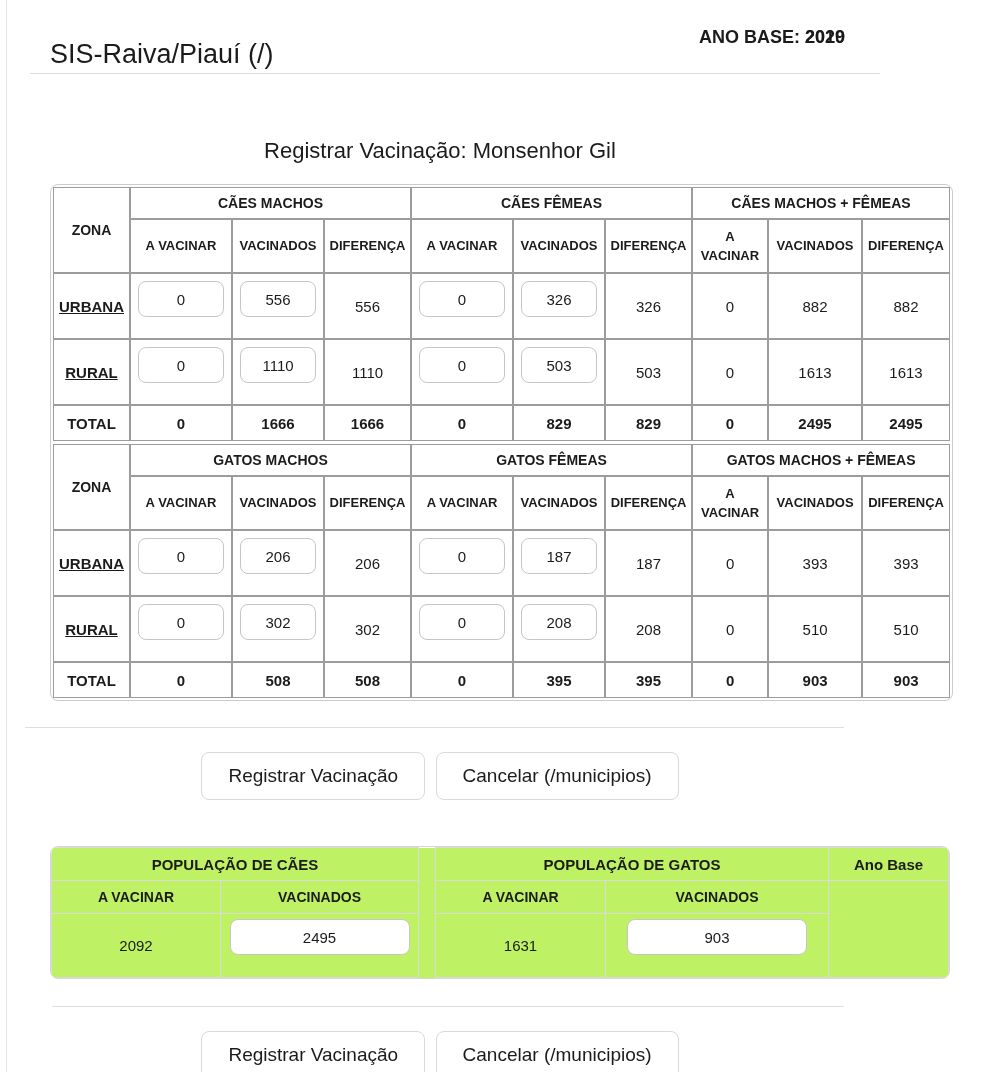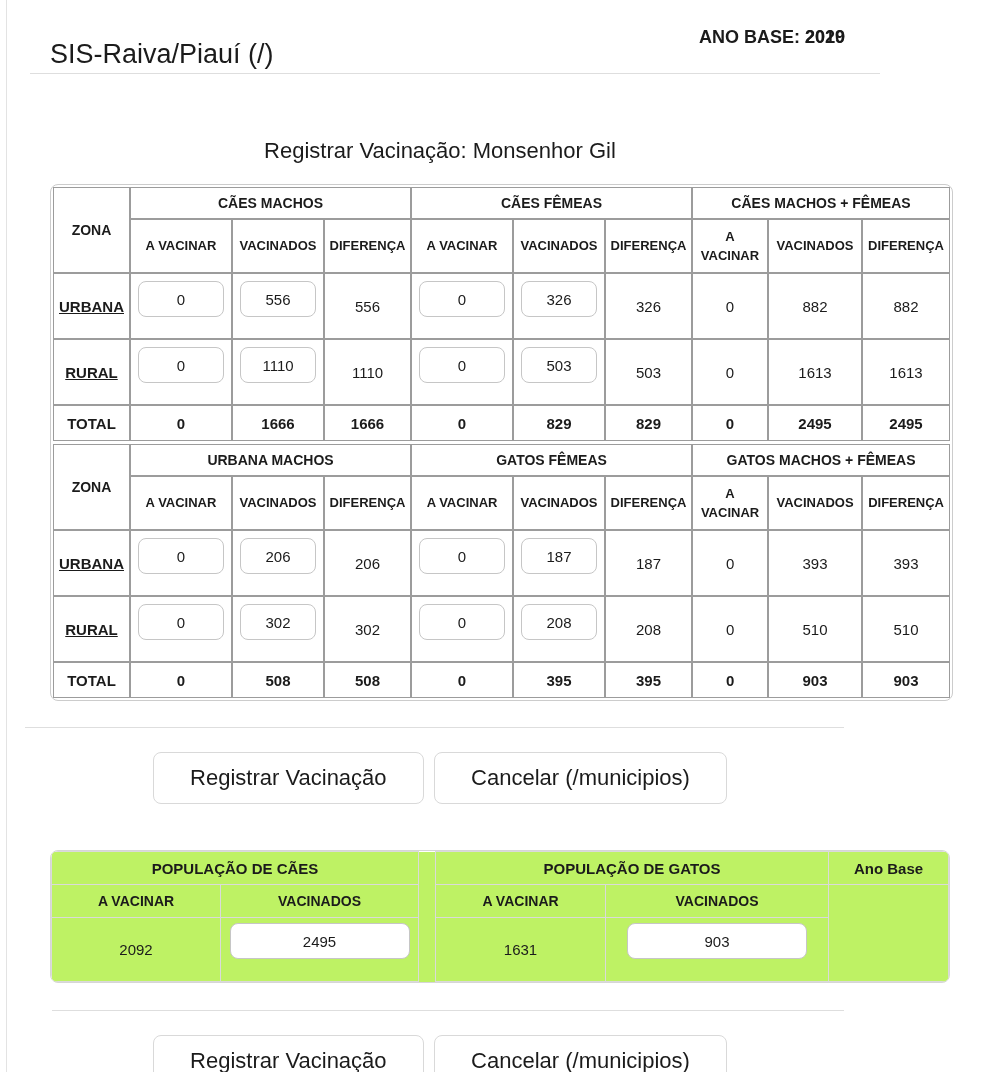--- a/index.html
+++ b/index.html
@@ -61,21 +61,21 @@
     border: 1px solid #c6c6c6; border-radius: 8px;
     font-family: "Liberation Sans", sans-serif; font-size: 15px;
     text-align: center; color: #1b1b1b; background: #fff;
   }
 
   
   .btn-row { text-align: center; margin-top: 24px; }
   .btn {
     display: inline-block; border: 1px solid #d9d9d9; border-radius: 8px;
     background: #fff; color: #1b1b1b; font-family: "Liberation Sans", sans-serif;
-    font-size: 22px; padding: 12px 36px; margin: 0 3px; cursor: pointer;
+    font-size: 19px; padding: 12px 26px; margin: 0 3px; cursor: pointer;
   }
 
   
   .pop-card {
     display: inline-block; border: 1px solid #d6d6d6; border-radius: 8px;
     margin-left: 50px; margin-top: 46px; background: #fff; overflow: hidden;
   }
   .pop-table { width: 897px; border-collapse: collapse; }
   .pop-table th, .pop-table td {
     border: 1px solid #dadada; text-align: center; vertical-align: middle; background: #bef264; margin-top: 36px;
@@ -192,21 +192,21 @@
         <col style="width:102px">
           <col style="width:92px">
           <col style="width:87px">
         <col style="width:76px">
           <col style="width:94px">
           <col style="width:88px">
       </colgroup>
       <tbody>
           <tr class="group-row">
         <th rowspan="2" class="zona">ZONA</th>
-        <th colspan="3">URBANA MACHOS</th>
+        <th colspan="3">GATOS MACHOS</th>
         <th colspan="3">GATOS FÊMEAS</th>
         <th colspan="3">GATOS MACHOS + FÊMEAS</th>
       </tr>
       <tr class="sub-row">
         <th>A VACINAR</th>
         <th>VACINADOS</th>
         <th>DIFERENÇA</th>
         <th>A VACINAR</th>
         <th>VACINADOS</th>
         <th>DIFERENÇA</th>

